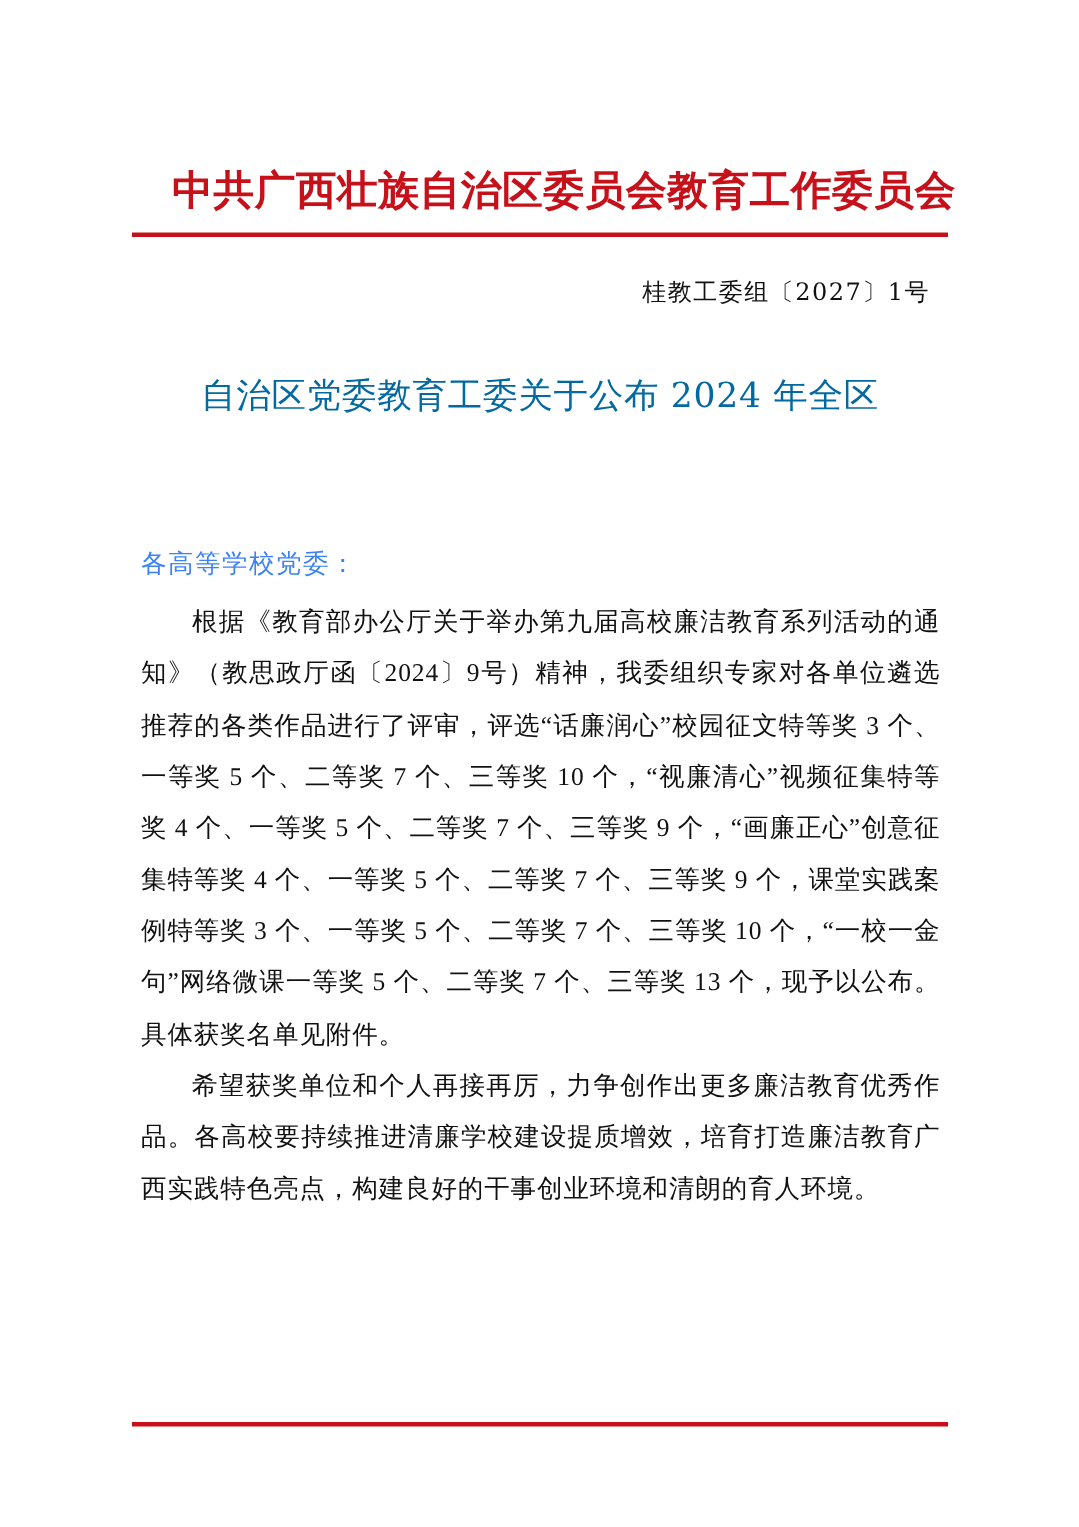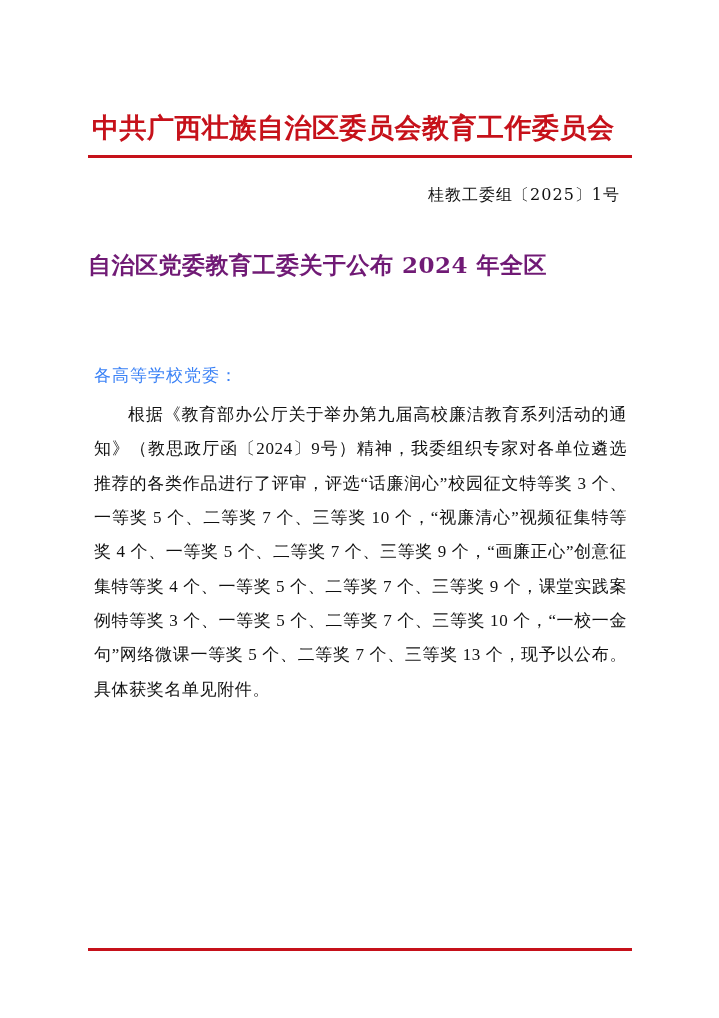--- a/index.html
+++ b/index.html
@@ -28,22 +28,23 @@
     left: 88px;
     top: 0;
     width: 544px;
     height: 1018px;
   }
 
   
   .org-title {
     position: absolute;
     top: 112px;
-    left: 4px;
+    left: 16px;
     width: 544px;
+    text-align: center;
     color: #c6111a;
     font-family: "DejaVu Serif", "Liberation Serif", serif;
     font-weight: bold;
     font-size: 27px;
     letter-spacing: 0.5px;
     line-height: 1.2;
     white-space: nowrap;
   }
 
   .red-rule {
@@ -73,25 +74,25 @@
     color: #111111;
     letter-spacing: 1px;
   }
 
   
   .doc-title {
     position: absolute;
     top: 246px;
     left: 0;
     width: 544px;
-    text-align: left;
-    font-weight: bold;
+    text-align: center;
+    font-weight: normal;
     font-size: 23px;
     line-height: 1.65;
-    color: #701a75;
+    color: #0369a1;
     letter-spacing: 0.5px;
   }
   .doc-title .line {
     display: block;
     white-space: nowrap;
   }
 
   
   .salutation {
     position: absolute;
@@ -123,28 +124,29 @@
 </head>
 <body>
 
 <div class="page">
   <div class="doc-body">
 
     <div class="org-title">中共广西壮族自治区委员会教育工作委员会</div>
 
     <div class="red-rule top"></div>
 
-    <div class="doc-number">桂教工委组〔2025〕1号</div>
+    <div class="doc-number">桂教工委组〔2027〕1号</div>
 
     <div class="doc-title">
       <span class="line">自治区党委教育工委关于公布 2024 年全区</span>
     </div>
 
     <div class="salutation">各高等学校党委：</div>
 
     <div class="paragraphs">
       <p class="para">根据《教育部办公厅关于举办第九届高校廉洁教育系列活动的通知》（教思政厅函〔2024〕9号）精神，我委组织专家对各单位遴选推荐的各类作品进行了评审，评选“话廉润心”校园征文特等奖 3 个、一等奖 5 个、二等奖 7 个、三等奖 10 个，“视廉清心”视频征集特等奖 4 个、一等奖 5 个、二等奖 7 个、三等奖 9 个，“画廉正心”创意征集特等奖 4 个、一等奖 5 个、二等奖 7 个、三等奖 9 个，课堂实践案例特等奖 3 个、一等奖 5 个、二等奖 7 个、三等奖 10 个，“一校一金句”网络微课一等奖 5 个、二等奖 7 个、三等奖 13 个，现予以公布。具体获奖名单见附件。</p>
+      <p class="para">希望获奖单位和个人再接再厉，力争创作出更多廉洁教育优秀作品。各高校要持续推进清廉学校建设提质增效，培育打造廉洁教育广西实践特色亮点，构建良好的干事创业环境和清朗的育人环境。</p>
     </div>
 
     <div class="red-rule bottom"></div>
 
   </div>
 </div>
 
 </body></html>

